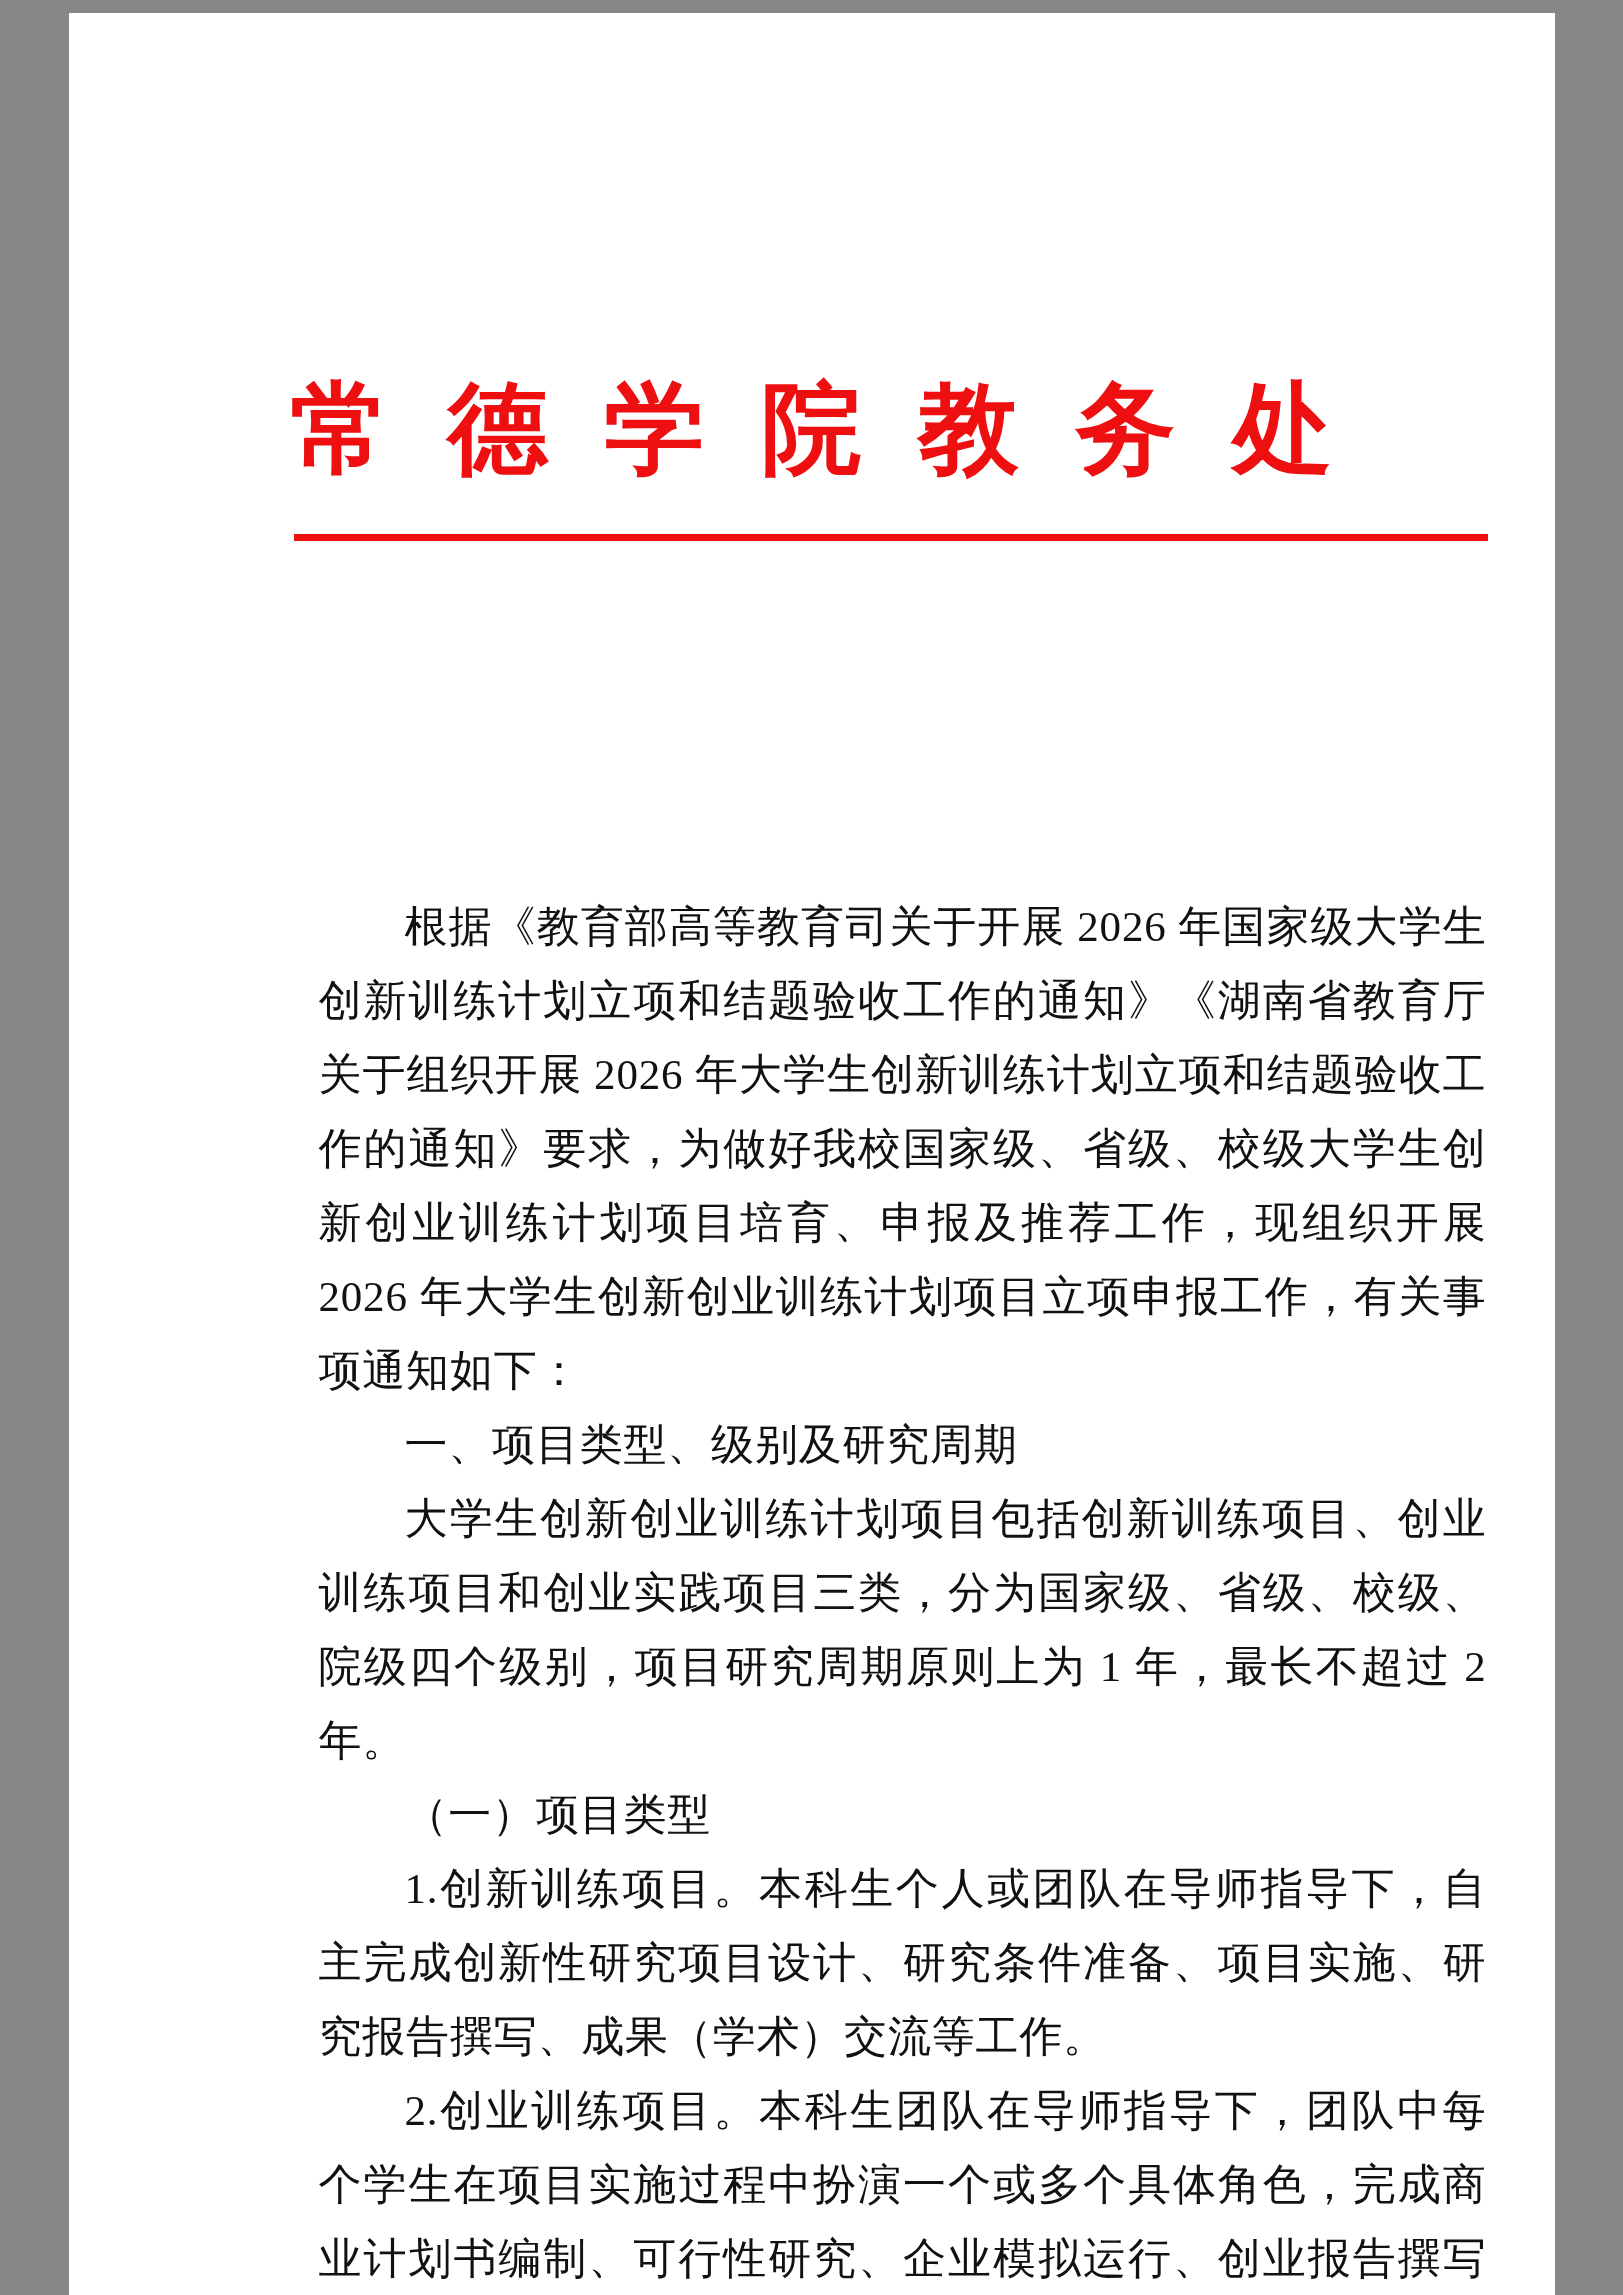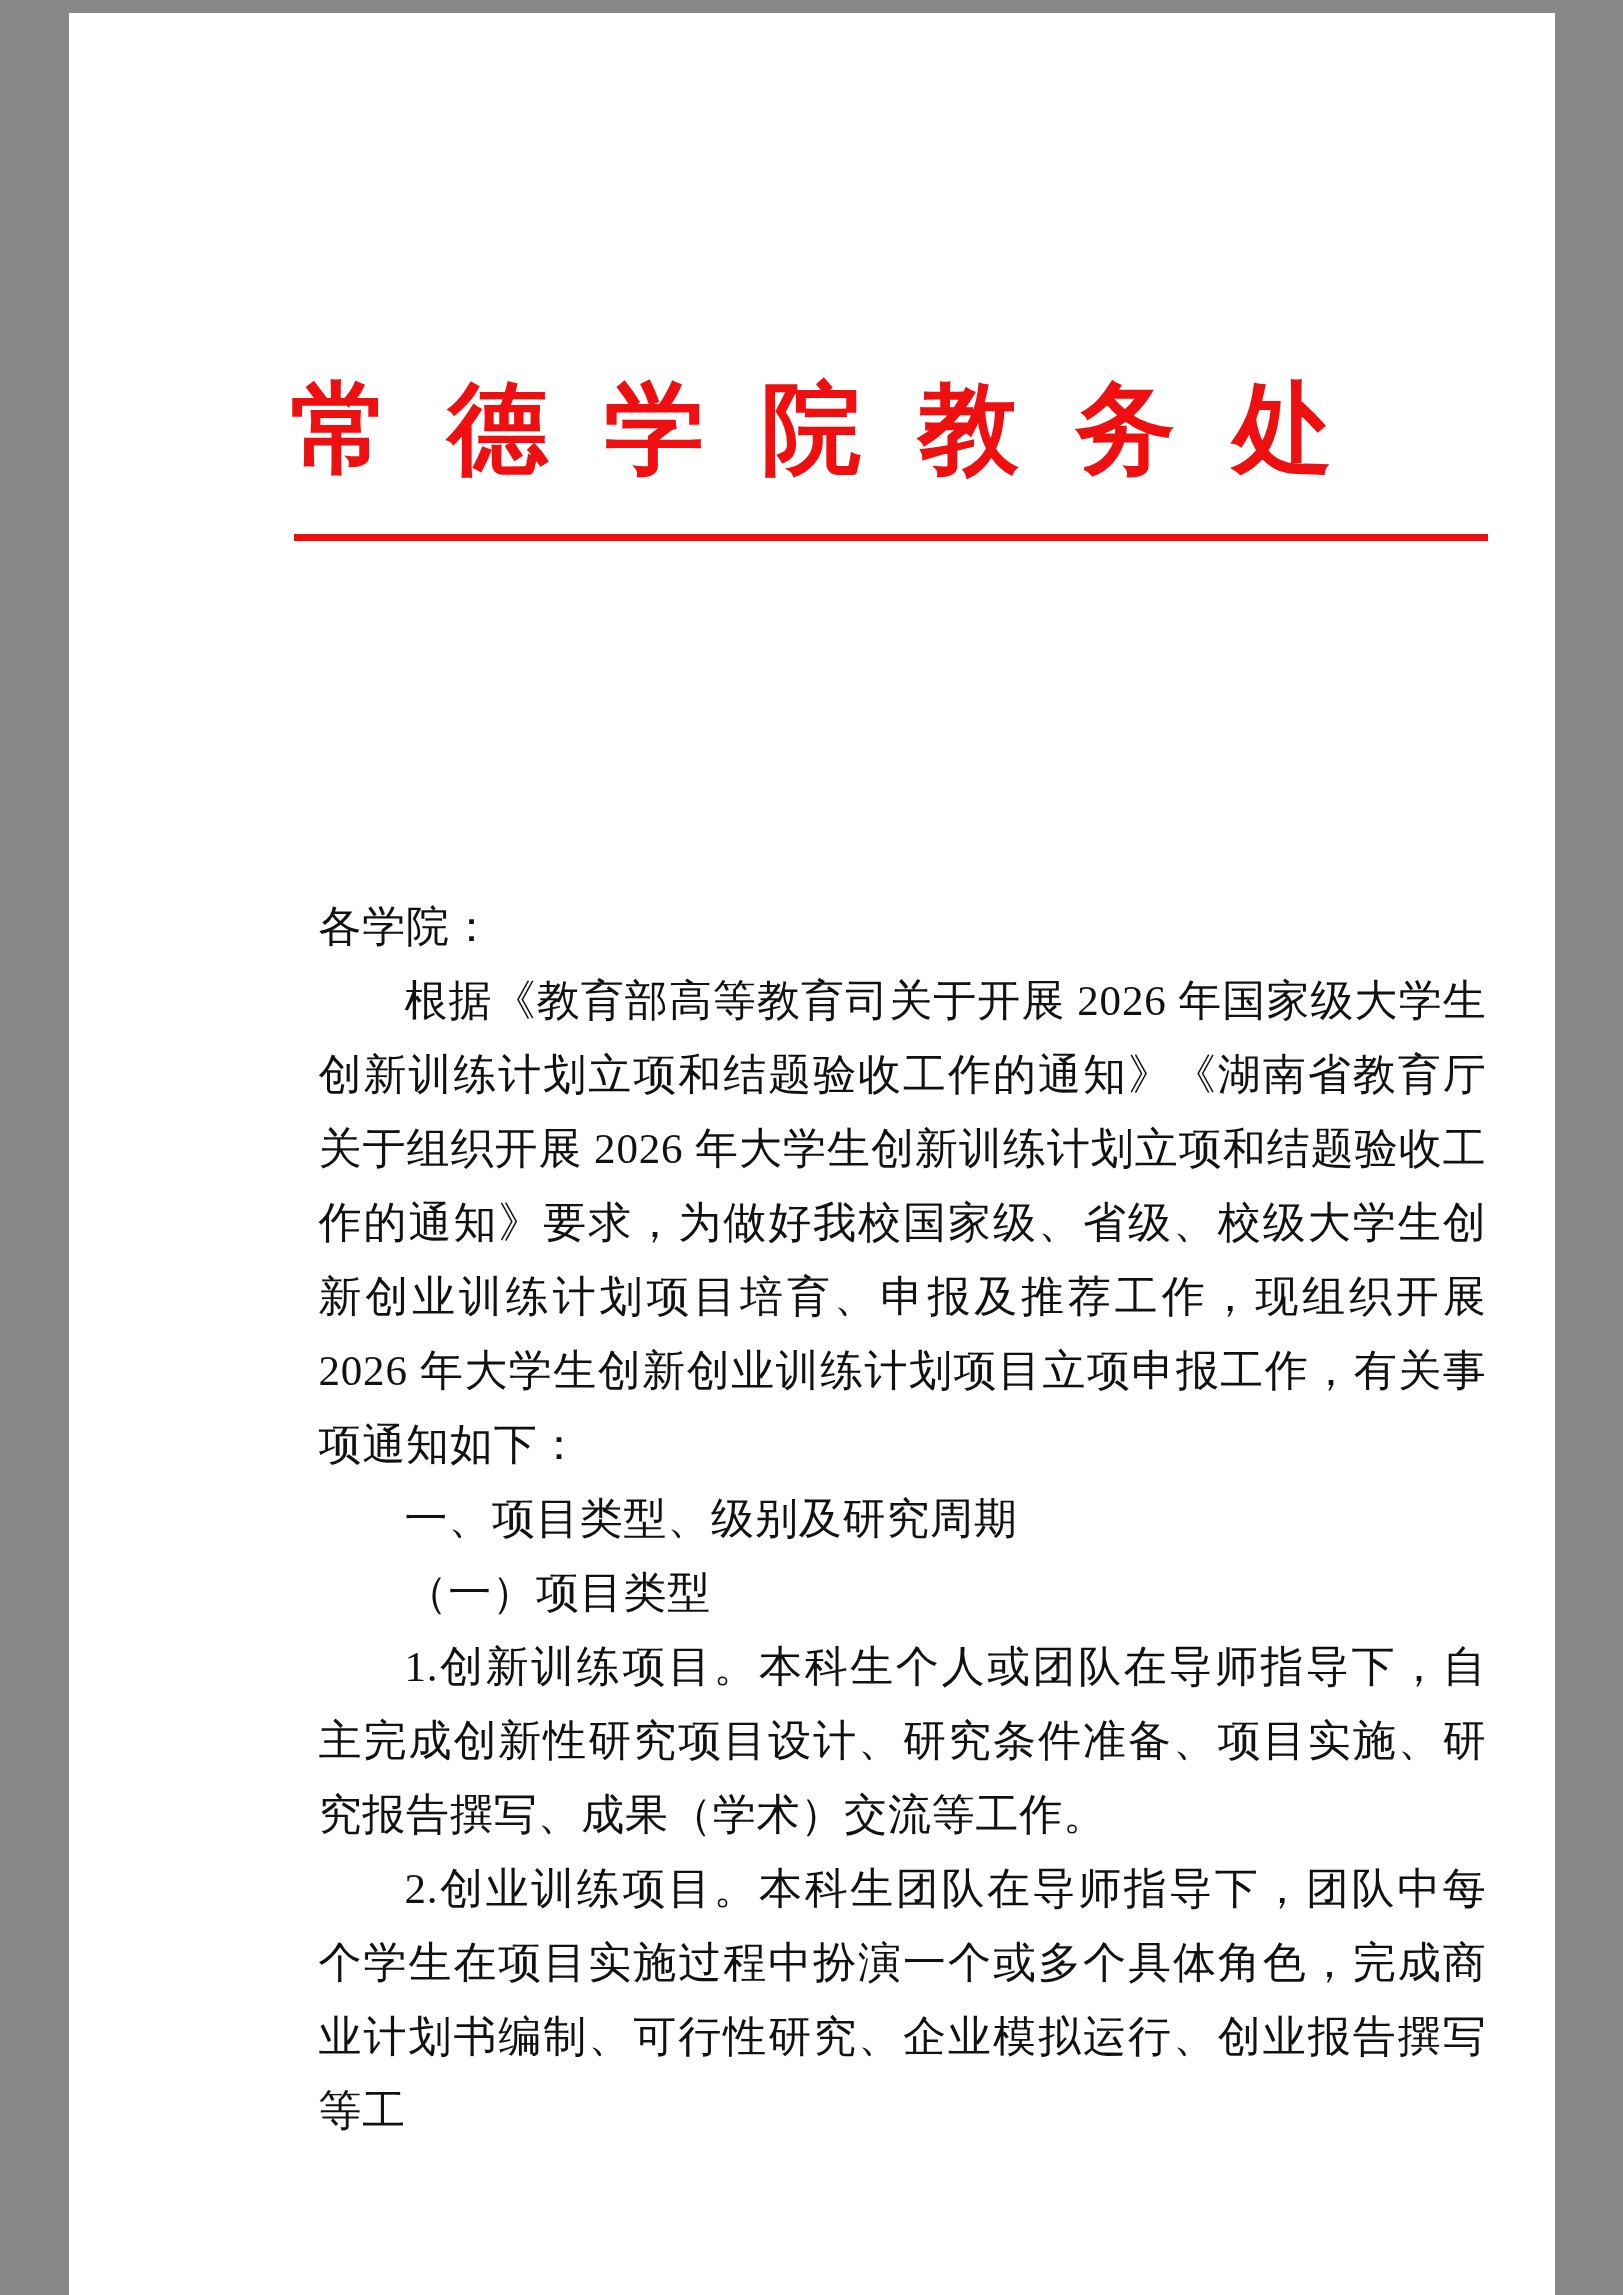--- a/index.html
+++ b/index.html
@@ -81,24 +81,24 @@
 <body>
 
 <div class="page">
 
   <h1 class="letterhead">常德学院教务处</h1>
 
   <div class="rule"></div>
 
 
   <div class="body-text">
-    <p class="salutation">各学院：</p>
     <div>
         <p class="para normal">根据《教育部高等教育司关于开展 2026 年国家级大学生创新训练计划立项和结题验收工作的通知》《湖南省教育厅关于组织开展 2026 年大学生创新训练计划立项和结题验收工作的通知》要求，为做好我校国家级、省级、校级大学生创新创业训练计划项目培育、申报及推荐工作，现组织开展 2026 年大学生创新创业训练计划项目立项申报工作，有关事项通知如下：</p>
         <p class="para heading">一、项目类型、级别及研究周期</p>
+        <p class="para normal">大学生创新创业训练计划项目包括创新训练项目、创业训练项目和创业实践项目三类，分为国家级、省级、校级、院级四个级别，项目研究周期原则上为 1 年，最长不超过 2 年。</p>
         <p class="para heading">（一）项目类型</p>
         <p class="para normal">1.创新训练项目。本科生个人或团队在导师指导下，自主完成创新性研究项目设计、研究条件准备、项目实施、研究报告撰写、成果（学术）交流等工作。</p>
         <p class="para normal">2.创业训练项目。本科生团队在导师指导下，团队中每个学生在项目实施过程中扮演一个或多个具体角色，完成商业计划书编制、可行性研究、企业模拟运行、创业报告撰写等工</p>
       </div>
   </div>
 
 </div>
 
 
 </body></html>

